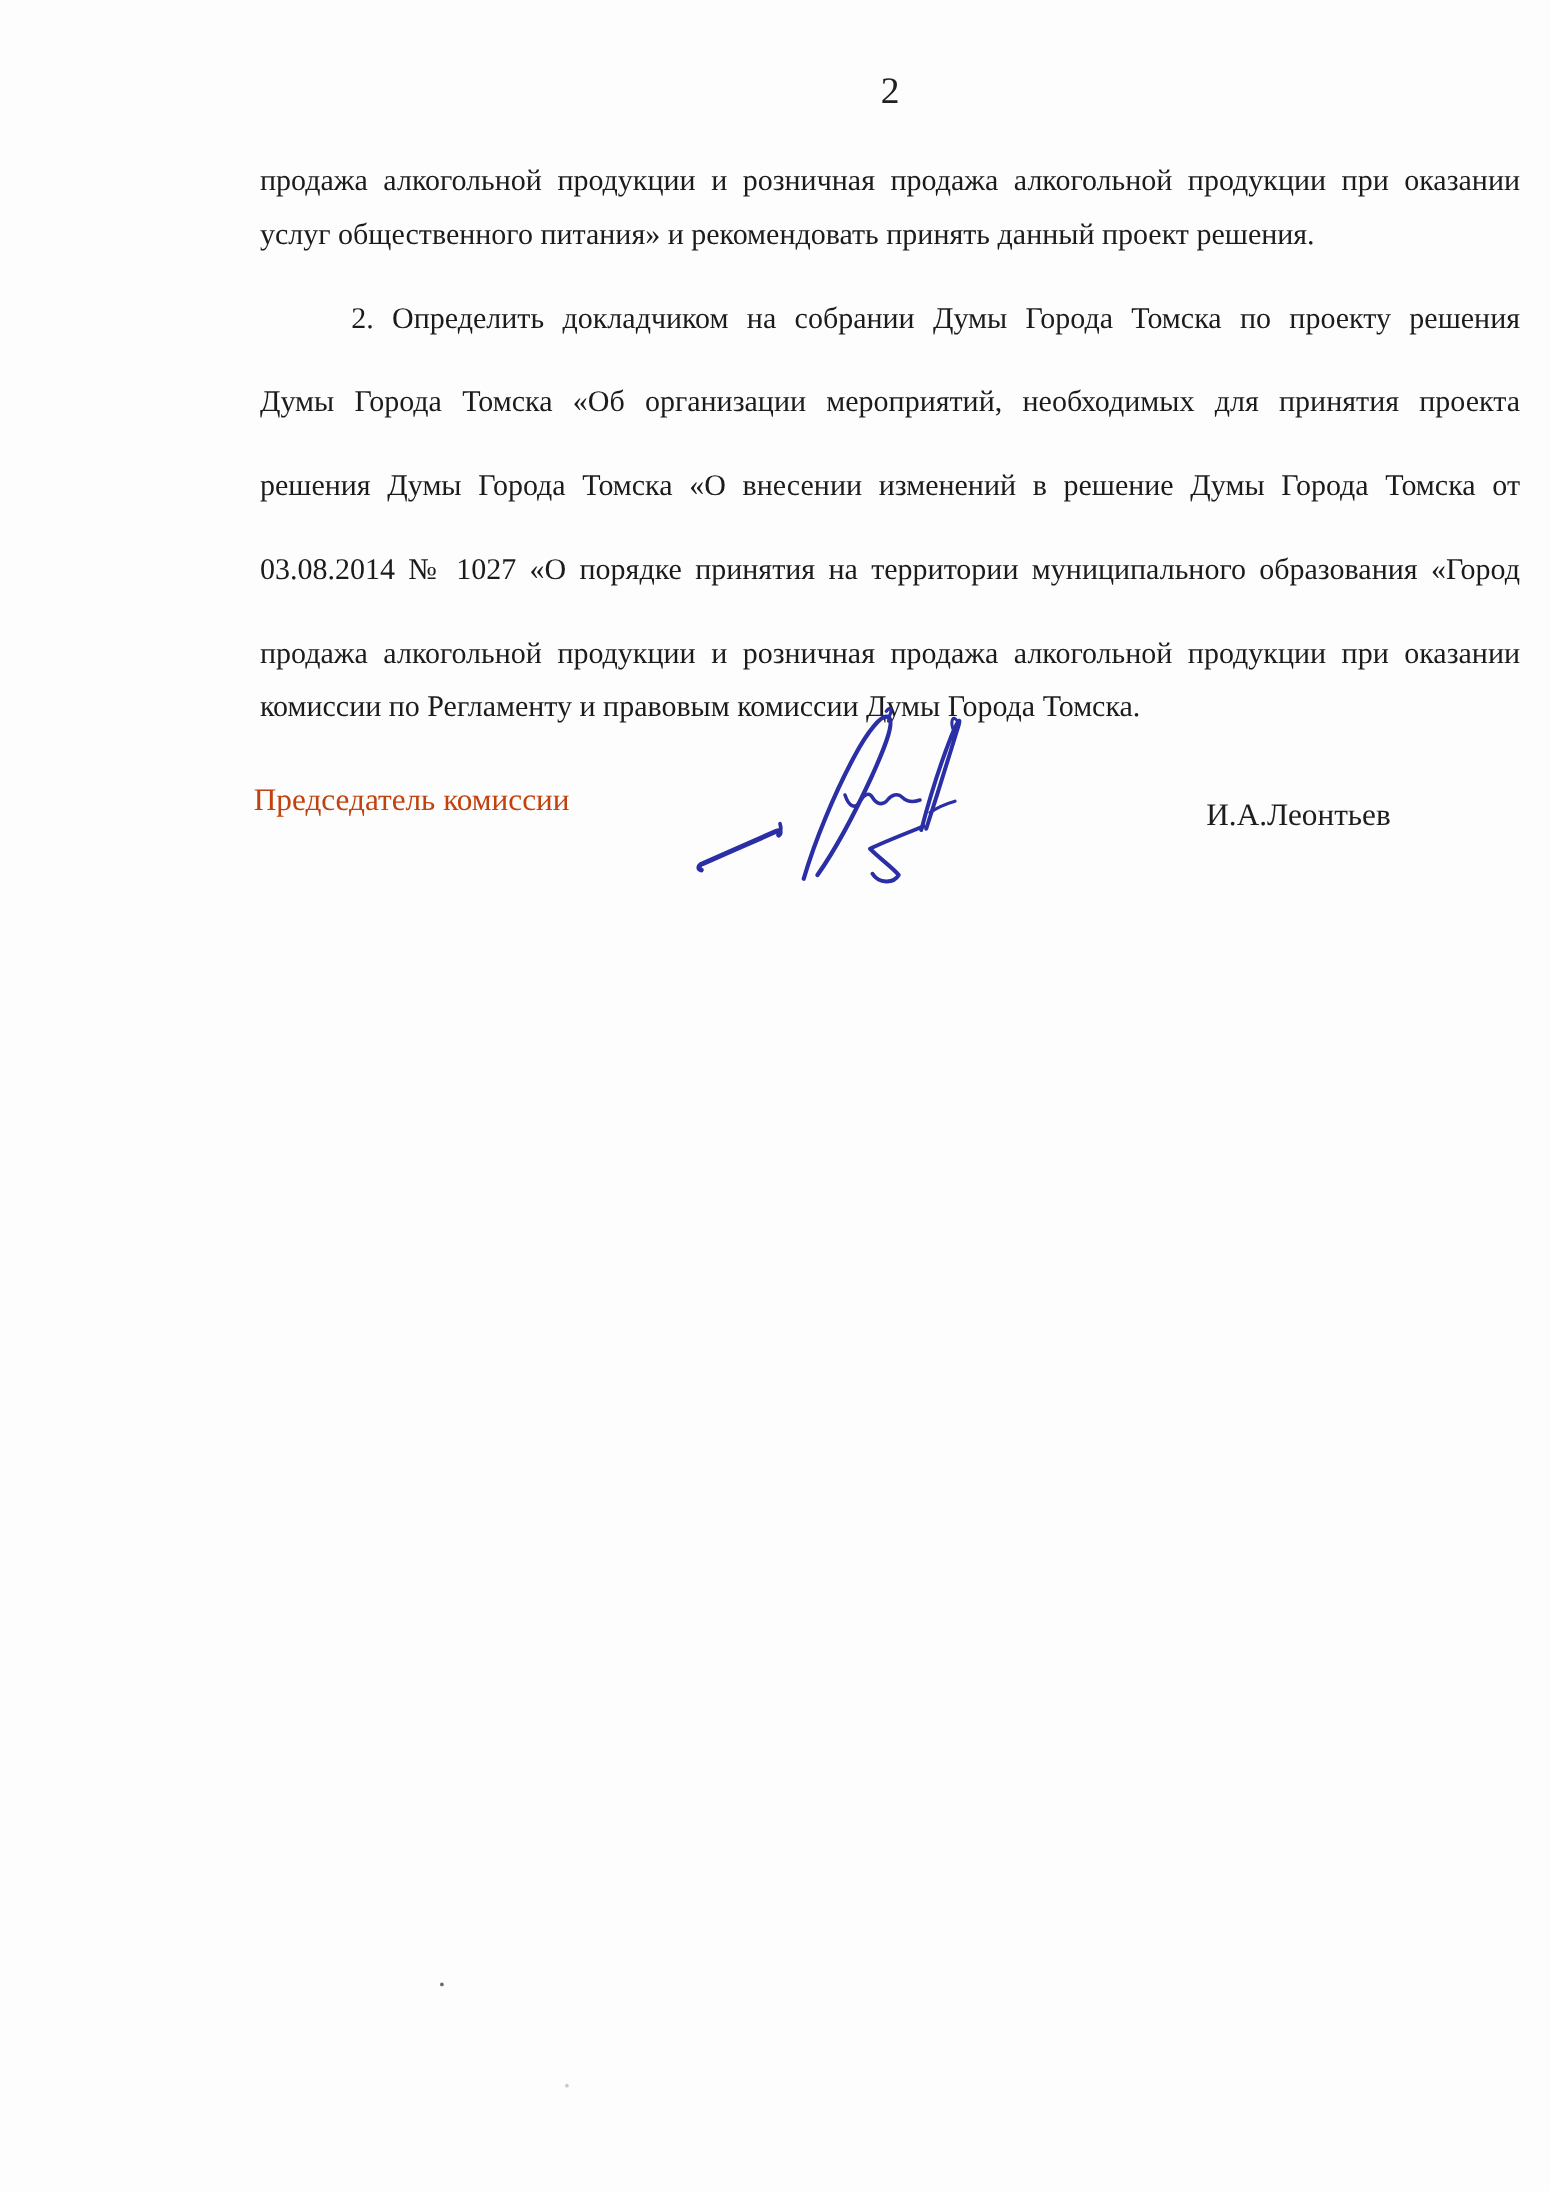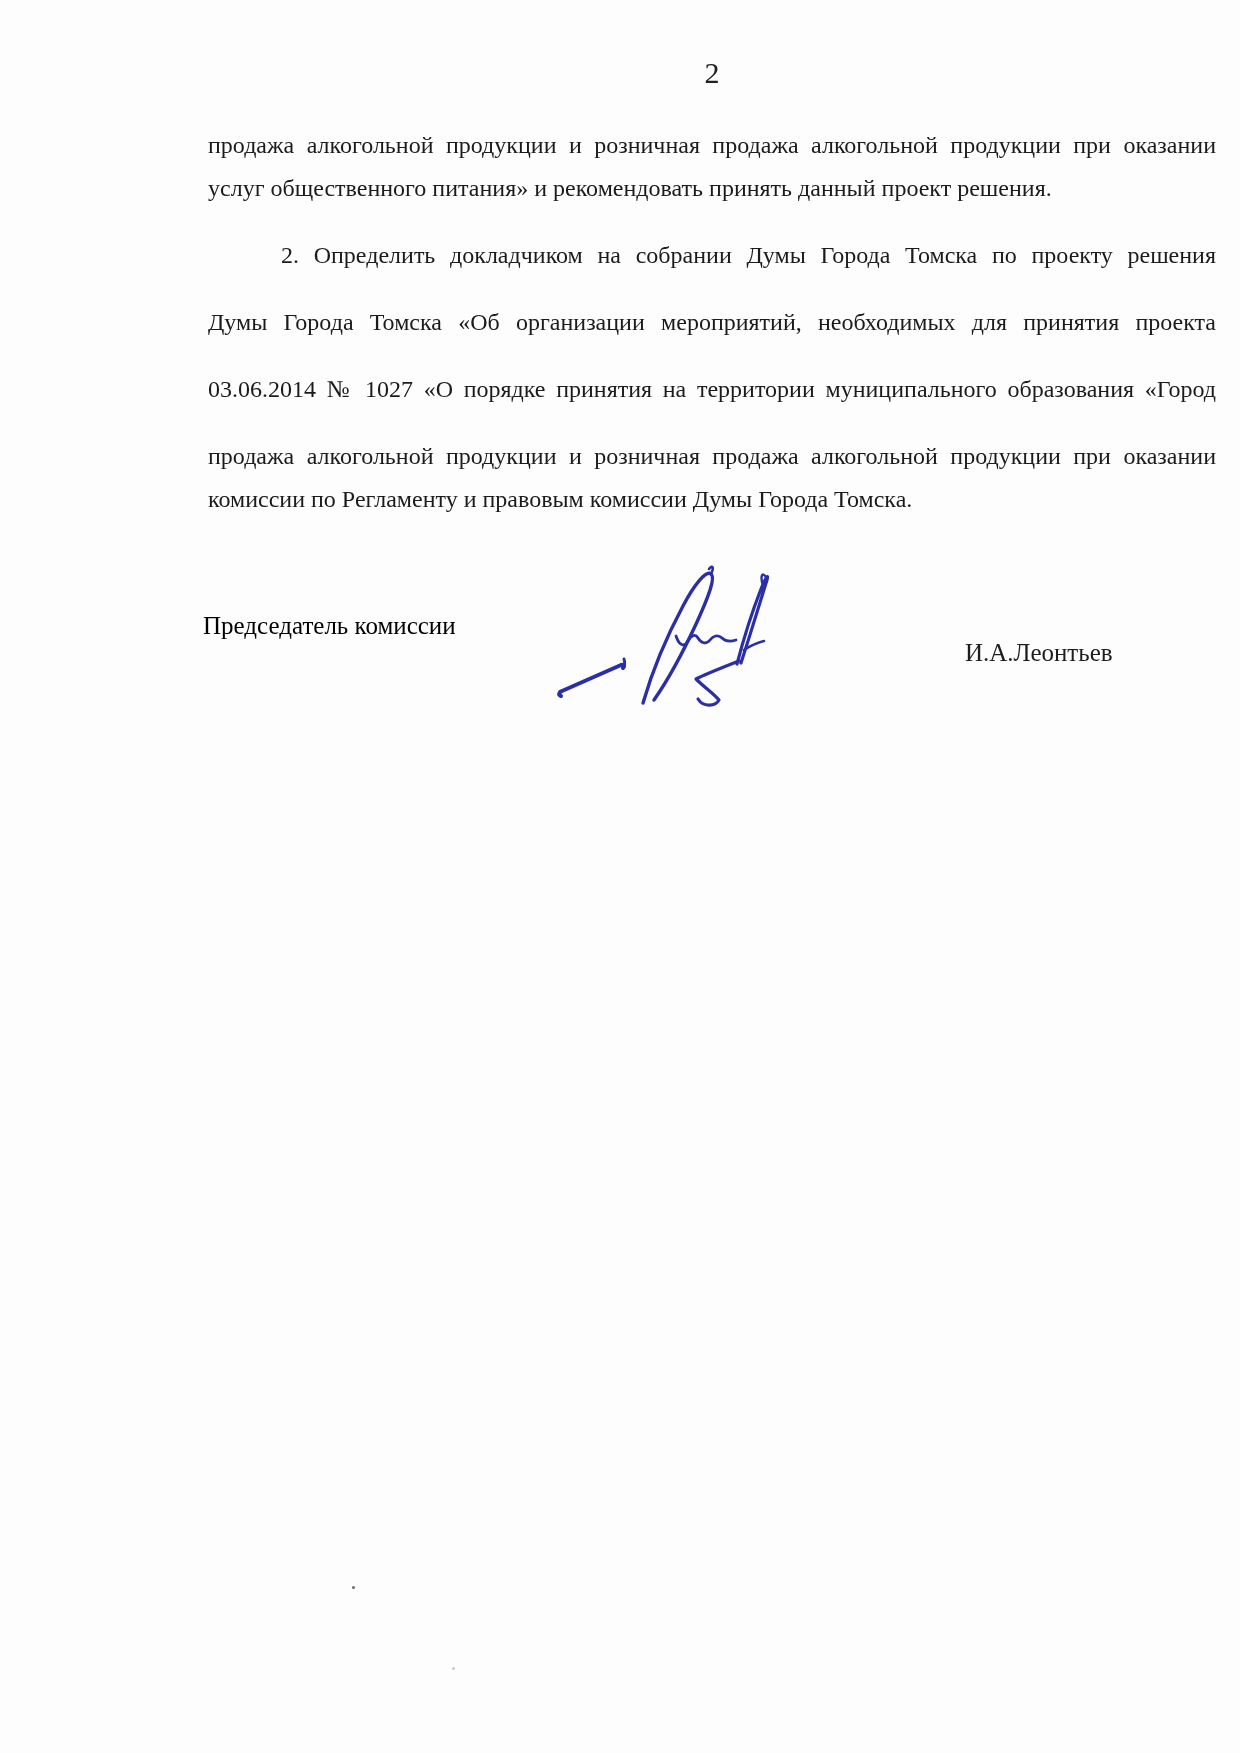--- a/index.html
+++ b/index.html
@@ -31,23 +31,23 @@
   }
   .line.j {
     text-align:justify;
     text-align-last:justify;
     margin-top:24px;
     -moz-text-align-last:justify;
   }
   .line.ind { text-indent:73px; }
   .sig-label {
     position:absolute;
-    top:612px; left:203px;
+    top:627px; left:203px;
     font-size:25px;
-    color:#000000;
+    color:#c2410c;
   }
   .sig-name {
     position:absolute;
     top:639px; left:943px;
     font-size:25px;
     color:#1d1d1d;
     margin-left:22px;
   }
   .signature {
     position:absolute;
@@ -66,21 +66,22 @@
 
 <div class="page">
 
   <div class="page-number">2</div>
 
   <div class="text-block">
       <div class="line j">продажа алкогольной продукции и розничная продажа алкогольной продукции при оказании</div>
       <div class="line">услуг общественного питания» и рекомендовать принять данный проект решения.</div>
       <div class="line j ind">2. Определить докладчиком на собрании Думы Города Томска по проекту решения</div>
       <div class="line j">Думы Города Томска «Об организации мероприятий, необходимых для принятия проекта</div>
-      <div class="line j">03.06.2014 № 1027 «О порядке принятия на территории муниципального образования «Город</div>
+      <div class="line j">решения Думы Города Томска «О внесении изменений в решение Думы Города Томска от</div>
+      <div class="line j">03.08.2014 № 1027 «О порядке принятия на территории муниципального образования «Город</div>
       <div class="line j">продажа алкогольной продукции и розничная продажа алкогольной продукции при оказании</div>
       <div class="line">комиссии по Регламенту и правовым комиссии Думы Города Томска.</div>
     </div>
 
   <div class="sig-label">Председатель комиссии</div>
 
   <svg class="signature" viewBox="540 552 250 165" xmlns="http://www.w3.org/2000/svg">
     <g fill="none" stroke="#2b2fa6" stroke-linecap="round" stroke-linejoin="round">
 
       <path d="M561,696 c-3,-1 -2,-4 1,-5 c18,-8 41,-18 59,-26 c3,-1 4,1 2,3" stroke-width="4"></path>

